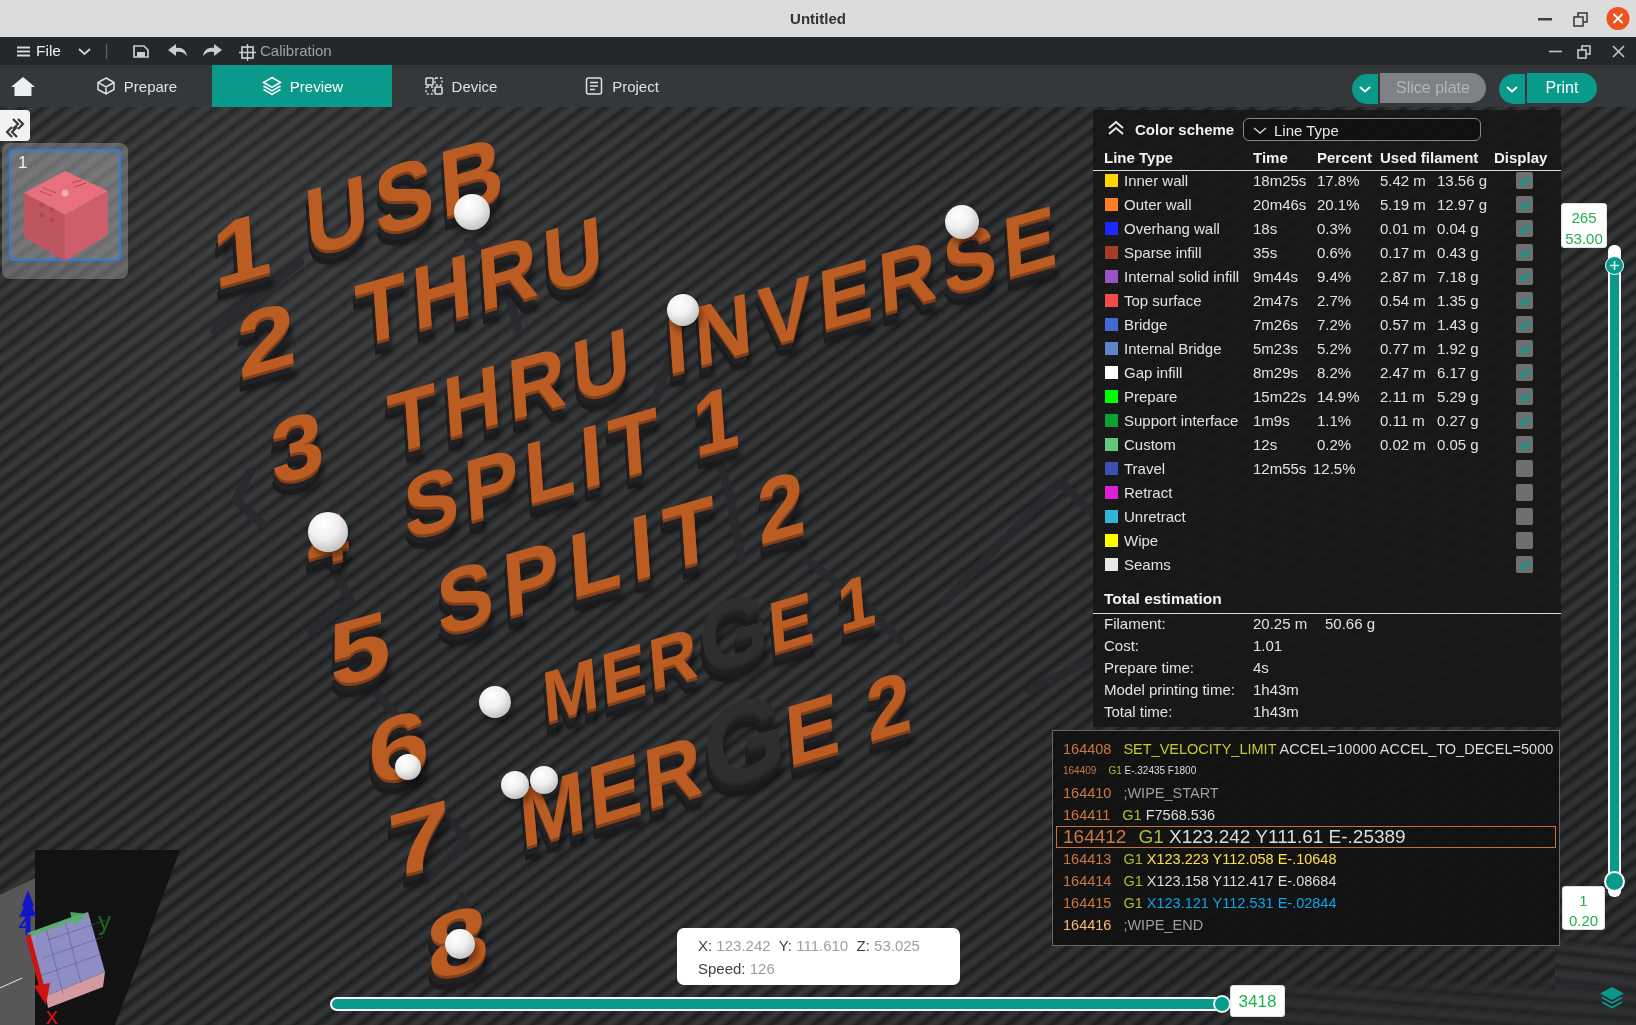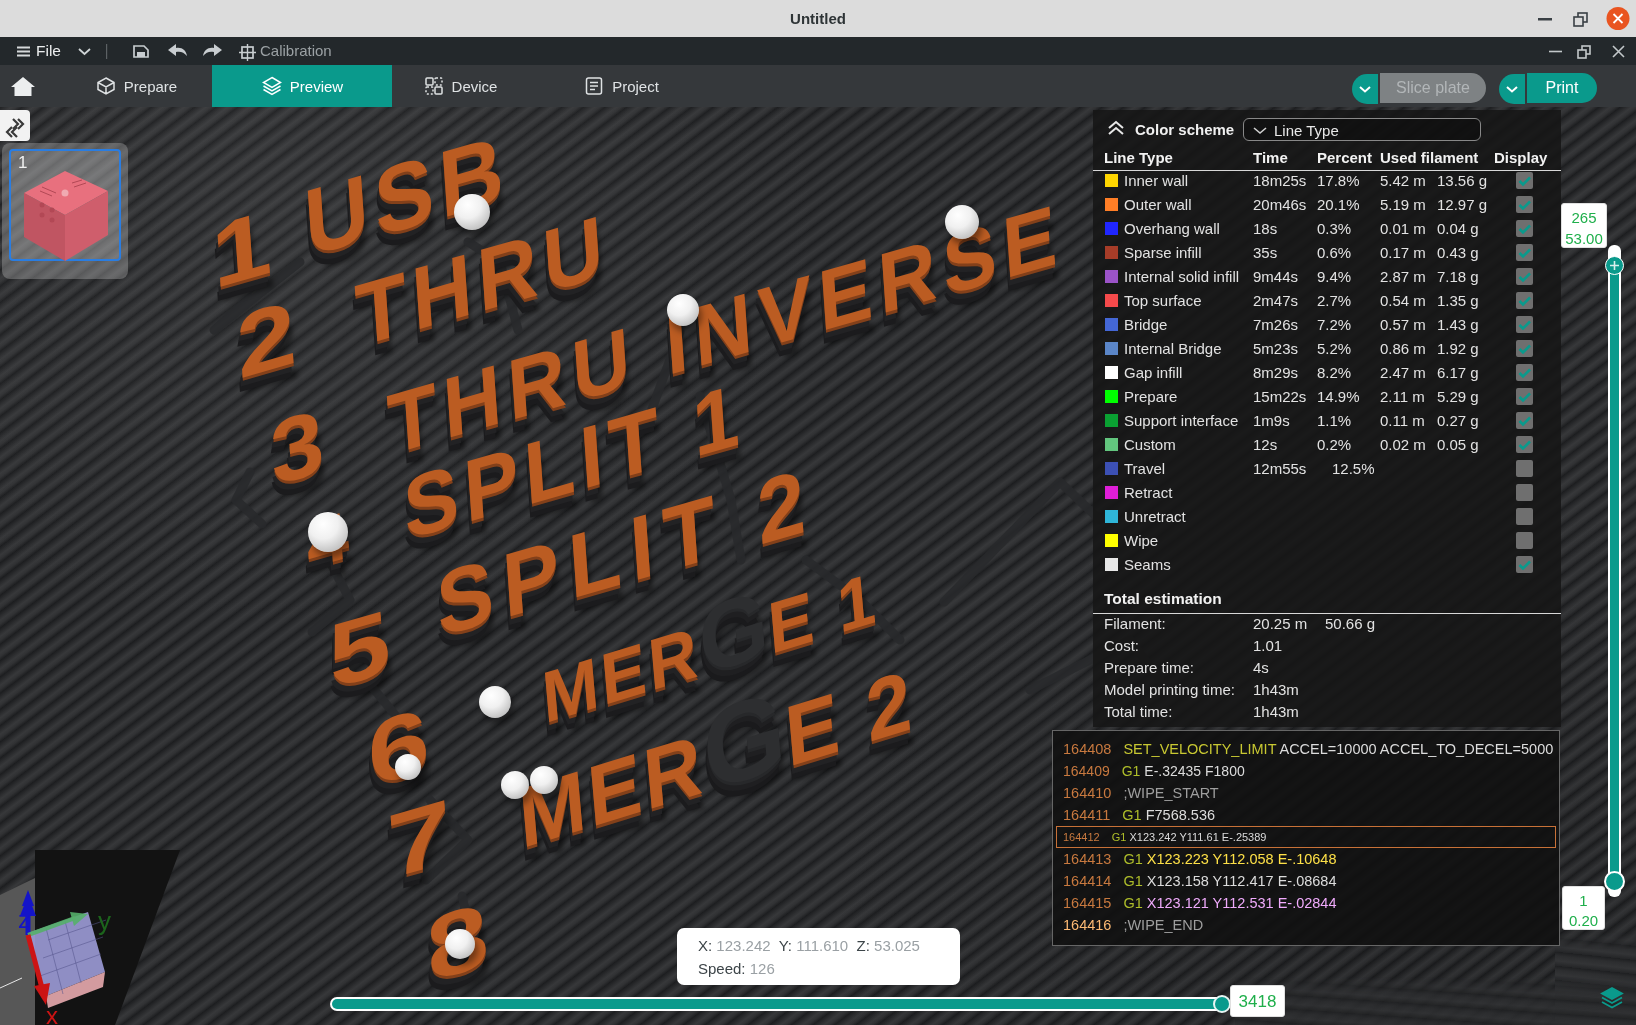--- a/index.html
+++ b/index.html
@@ -281,21 +281,21 @@
             <svg width="17" height="17">
               <path d="M3.5 9 l3.5 3.5 l7 -7" stroke="#0a9a8c" stroke-width="2.6" fill="none"></path>
             </svg>
           </span>
         </div>
         <div class="trow" style="top:228px">
           <span class="sq" style="background:#5B86C8"></span>
           <span class="lbl">Internal Bridge</span>
           <span class="c" style="left:160px">5m23s</span>
           <span class="c" style="left:224px">5.2%</span>
-          <span class="c" style="left:287px">0.86 m</span>
+          <span class="c" style="left:287px">0.77 m</span>
           <span class="c" style="left:344px">1.92 g</span>
           <span class="cb">
             <svg width="17" height="17">
               <path d="M3.5 9 l3.5 3.5 l7 -7" stroke="#0a9a8c" stroke-width="2.6" fill="none"></path>
             </svg>
           </span>
         </div>
         <div class="trow" style="top:252px">
           <span class="sq" style="background:#FFFFFF"></span>
           <span class="lbl">Gap infill</span>
@@ -345,21 +345,21 @@
           <span class="cb">
             <svg width="17" height="17">
               <path d="M3.5 9 l3.5 3.5 l7 -7" stroke="#0a9a8c" stroke-width="2.6" fill="none"></path>
             </svg>
           </span>
         </div>
         <div class="trow" style="top:348px">
           <span class="sq" style="background:#3C50B4"></span>
           <span class="lbl">Travel</span>
           <span class="c" style="left:160px">12m55s</span>
-          <span class="c" style="left:239px">12.5%</span>
+          <span class="c" style="left:220px">12.5%</span>
           <span class="cb"></span>
         </div>
         <div class="trow" style="top:372px">
           <span class="sq" style="background:#DF1ED8"></span>
           <span class="lbl">Retract</span>
           <span class="cb"></span>
         </div>
         <div class="trow" style="top:396px">
           <span class="sq" style="background:#2FB6D9"></span>
           <span class="lbl">Unretract</span>
@@ -402,27 +402,27 @@
         </div>
         <div class="trow" style="top:591px">
           <span class="c" style="left:11px">Total time:</span>
           <span class="c" style="left:160px">1h43m</span>
         </div>
       </div>
   </div>
   <div class="panel" id="gcode" style="left:1052px;top:623px;width:508px;height:216px;border:1px solid #666;background:rgba(16,16,16,0.88)">
     <div id="glines">
         <div style="position:absolute;left:10px;top:8px;height:22px;line-height:20px;font-size:14.5px;white-space:pre"><span style="color:#c8793f">164408</span><span style="display:inline-block;width:12px"></span><span style="color:#c8c832">SET_VELOCITY_LIMIT</span><span style="color:#dcdcdc"> ACCEL=10000 ACCEL_TO_DECEL=5000</span></div>
-        <div style="position:absolute;left:10px;top:30px;height:22px;line-height:20px;font-size:14px;white-space:pre"><span style="color:#c8793f">164409</span><span style="display:inline-block;width:12px"></span><span style="color:#afbe2a">G1</span><span style="color:#dcdcdc"> E-.32435 F1800</span></div>
+        <div style="position:absolute;left:10px;top:30px;height:22px;line-height:20px;font-size:10px;white-space:pre"><span style="color:#c8793f">164409</span><span style="display:inline-block;width:12px"></span><span style="color:#afbe2a">G1</span><span style="color:#dcdcdc"> E-.32435 F1800</span></div>
         <div style="position:absolute;left:10px;top:52px;height:22px;line-height:20px;font-size:14.5px;white-space:pre"><span style="color:#c8793f">164410</span><span style="display:inline-block;width:12px"></span><span style="color:#9e9e9e">;WIPE_START</span></div>
         <div style="position:absolute;left:10px;top:74px;height:22px;line-height:20px;font-size:14.5px;white-space:pre"><span style="color:#c8793f">164411</span><span style="display:inline-block;width:12px"></span><span style="color:#afbe2a">G1</span><span style="color:#dcdcdc"> F7568.536</span></div>
-        <div style="position:absolute;left:10px;top:96px;height:22px;line-height:20px;font-size:11px;white-space:pre"><span style="color:#c8793f">164412</span><span style="display:inline-block;width:12px"></span><span style="color:#afbe2a">G1</span><span style="color:#dcdcdc"> X123.242 Y111.61 E-.25389</span></div>
+        <div style="position:absolute;left:10px;top:96px;height:22px;line-height:20px;font-size:19px;white-space:pre"><span style="color:#c8793f">164412</span><span style="display:inline-block;width:12px"></span><span style="color:#afbe2a">G1</span><span style="color:#dcdcdc"> X123.242 Y111.61 E-.25389</span></div>
         <div style="position:absolute;left:10px;top:118px;height:22px;line-height:20px;font-size:14.5px;white-space:pre"><span style="color:#c8793f">164413</span><span style="display:inline-block;width:12px"></span><span style="color:#afbe2a">G1</span><span style="color:#fde047"> X123.223 Y112.058 E-.10648</span></div>
         <div style="position:absolute;left:10px;top:140px;height:22px;line-height:20px;font-size:14.5px;white-space:pre"><span style="color:#c8793f">164414</span><span style="display:inline-block;width:12px"></span><span style="color:#afbe2a">G1</span><span style="color:#dcdcdc"> X123.158 Y112.417 E-.08684</span></div>
-        <div style="position:absolute;left:10px;top:162px;height:22px;line-height:20px;font-size:14.5px;white-space:pre"><span style="color:#c8793f">164415</span><span style="display:inline-block;width:12px"></span><span style="color:#afbe2a">G1</span><span style="color:#f0abfc"> X123.121 Y112.531 E-.02844</span></div>
+        <div style="position:absolute;left:10px;top:162px;height:22px;line-height:20px;font-size:14.5px;white-space:pre"><span style="color:#c8793f">164415</span><span style="display:inline-block;width:12px"></span><span style="color:#afbe2a">G1</span><span style="color:#0ea5e9"> X123.121 Y112.531 E-.02844</span></div>
         <div style="position:absolute;left:10px;top:184px;height:22px;line-height:20px;font-size:14.5px;white-space:pre"><span style="color:#fdba74">164416</span><span style="display:inline-block;width:12px"></span><span style="color:#9e9e9e">;WIPE_END</span></div>
       </div>
     <div style="position:absolute;left:3px;top:95px;width:500px;height:22px;border:1px solid #c87137"></div>
   </div>
   <div id="infobox" style="position:absolute;left:677px;top:821px;width:283px;height:57px;background:#ffffff;border-radius:7px;font-size:15px;">
     <div style="position:absolute;left:21px;top:9px"><span class="k">X:</span> <span class="v">123.242</span>&nbsp; <span class="k">Y:</span> <span class="v">111.610</span>&nbsp; <span class="k">Z:</span> <span class="v">53.025</span></div>
     <div style="position:absolute;left:21px;top:32px"><span class="k">Speed:</span> <span class="v">126</span></div>
   </div>
   <div id="hslider" style="position:absolute;left:330px;top:890px;width:895px;height:14px;background:#ffffff;border-radius:7px;">
     <div style="position:absolute;left:2px;top:2px;width:891px;height:10px;background:#0a9a8c;border-radius:5px;"></div>

